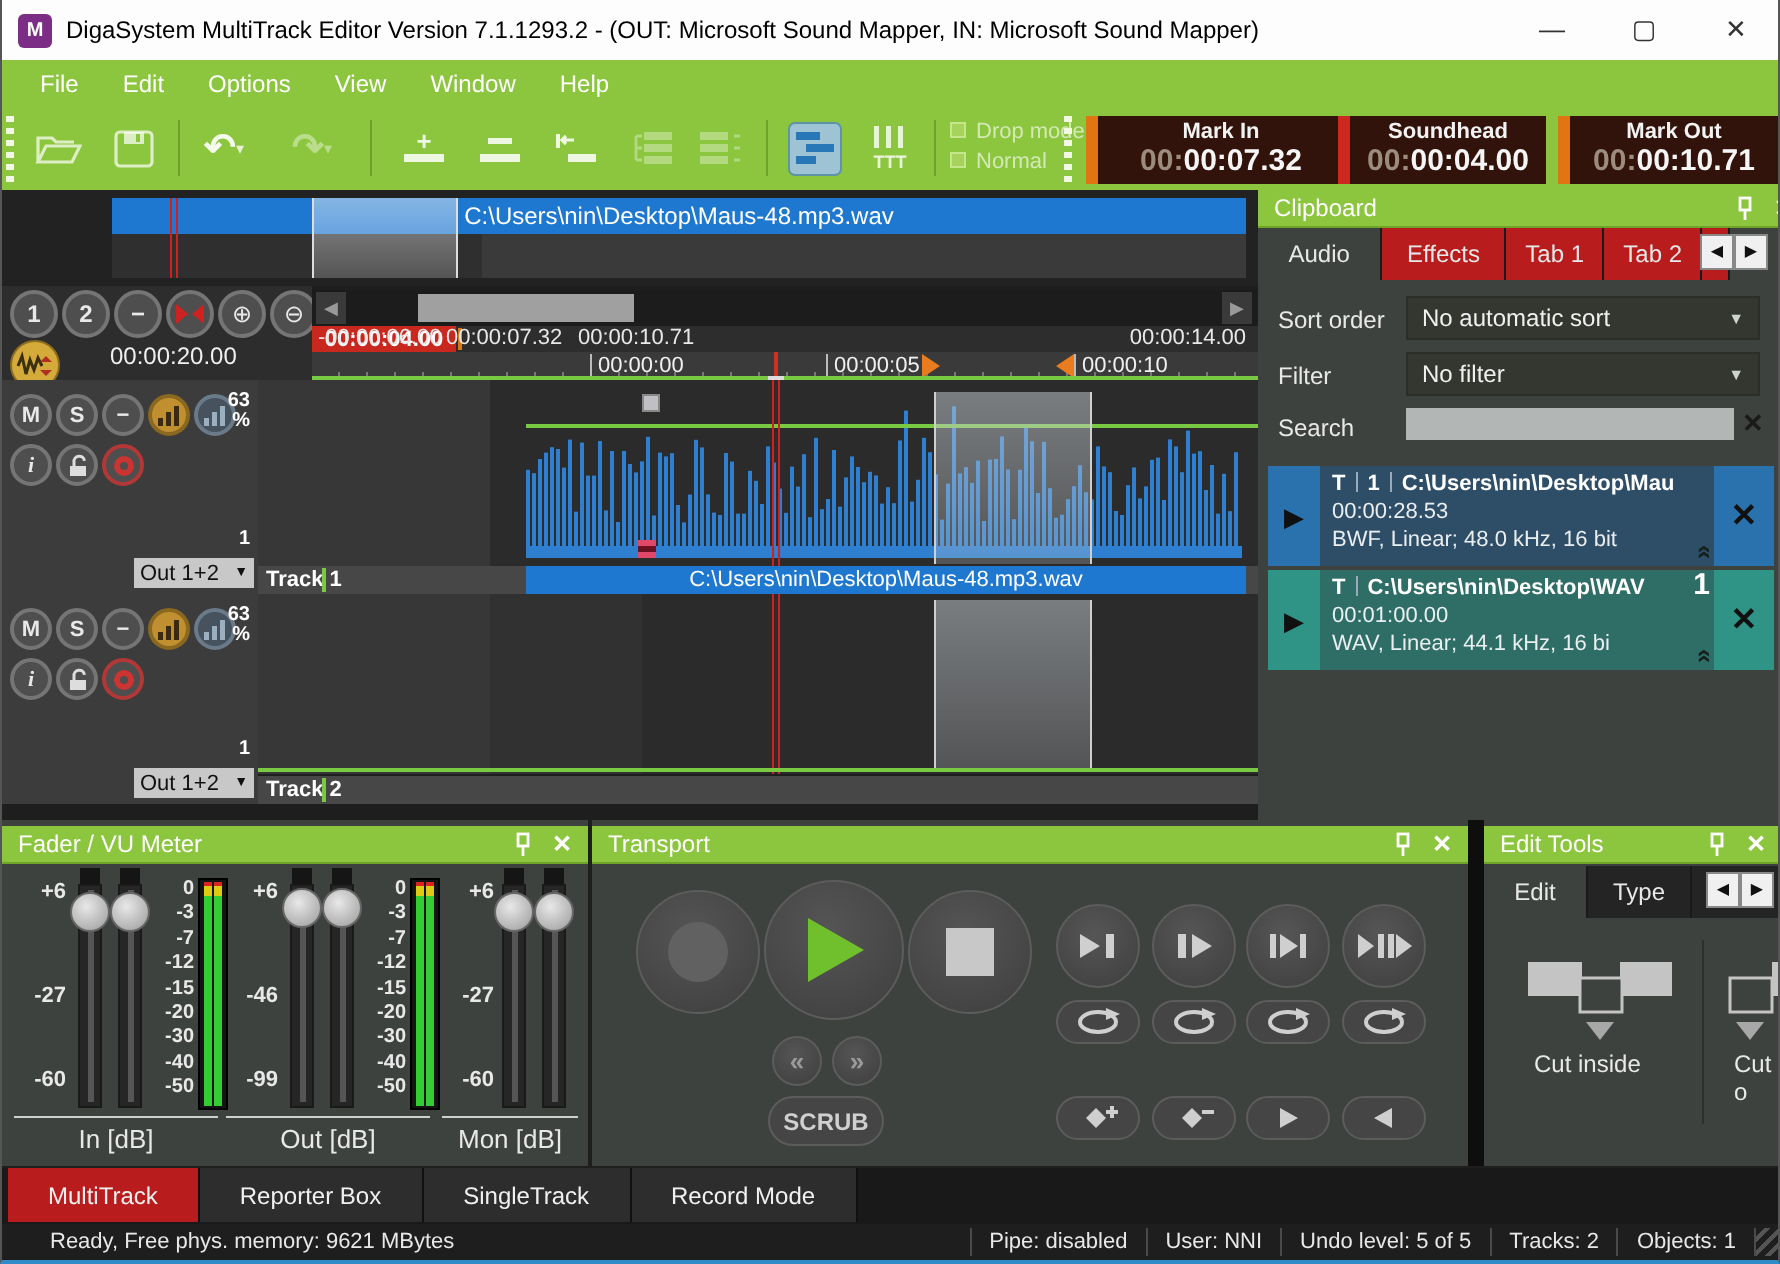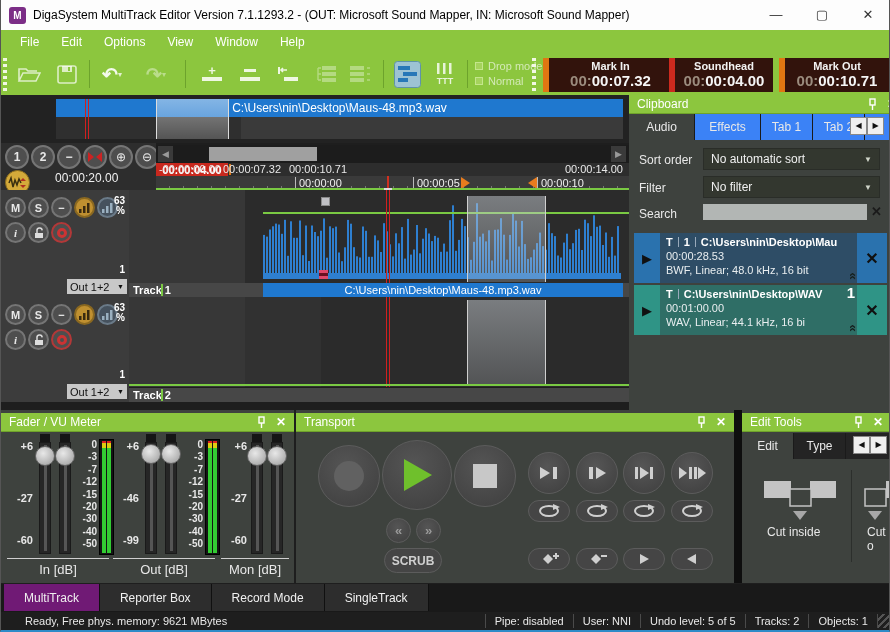--- a/index.html
+++ b/index.html
@@ -67,21 +67,21 @@
   .bluelabel { position:absolute; left:134px; top:0; width:360px; height:14px; background:#1f78cf; color:#fff;
                font-size:11px; text-align:center; line-height:14px; white-space:nowrap; overflow:hidden; }
   .greenline { position:absolute; height:2px; background:#7ac943; }
   .selection { position:absolute; width:79px; background:linear-gradient(to bottom,rgba(200,206,212,.5),rgba(200,206,212,.25));
                border-left:1px solid #cfcfcf; border-right:1px solid #cfcfcf; }
   
   .panel-title { height:19px; background:#8cc63e; border-bottom:1px solid #6fa32a; color:#fff; font-size:12px;
                  display:flex; align-items:center; padding:0 8px; }
   .pt-icons { margin-left:auto; display:flex; gap:10px; align-items:center; color:#fff; }
   .closex { font-size:12px; font-weight:bold; color:#fff; }
-  .cliptabs { left:628px; top:114px; width:262px; height:26px; background:#3b82f6; display:flex; }
+  .cliptabs { left:628px; top:114px; width:236px; height:26px; background:#b91c1c; display:flex; }
   .ctab { height:26px; border-right:1px solid #1a1a1a; color:#e8e8e8; font-size:12px; display:flex; align-items:center; justify-content:center; }
   .ctab.active { background:#3e423e; }
   .scrollbtns { display:flex; }
   .scrollbtn { width:17px; height:18px; background:#f0f0f0; border:1px solid #888; color:#111; font-size:8px; text-align:center; line-height:16px; }
   .cliprow-label { position:absolute; left:638px; font-size:12px; color:#e8e8e8; }
   .dropdown { position:absolute; left:702px; width:177px; height:22px; background:#33372f; border:1px solid #2a2d28;
               color:#f0f0f0; font-size:12px; display:flex; align-items:center; padding:0 7px; }
   .dd-caret { margin-left:auto; font-size:8px; color:#cfd4c9; }
   .searchbox { position:absolute; left:702px; width:164px; height:16px; background:#b2b6b4; }
   .entry { position:absolute; left:633px; width:253px; display:flex; }
@@ -112,21 +112,21 @@
   .pill { position:absolute; width:42px; height:22px; border-radius:11px; background:#454545; border:1px solid #5c5c5c;
           display:flex; align-items:center; justify-content:center; color:#cfcfcf; }
   .skipbtn { position:absolute; width:42px; height:42px; border-radius:50%; background:radial-gradient(circle at 45% 35%,#565656,#3e3e3e);
              border:1px solid #5c5c5c; display:flex; align-items:center; justify-content:center; }
   
   .etab { height:26px; color:#e8e8e8; font-size:12px; display:flex; align-items:center; justify-content:center; border-right:1px solid #1a1a1a; }
   .etool-label { position:absolute; font-size:12px; color:#e8e8e8; }
   
   .tabbar { left:0; top:584px; width:890px; height:28px; background:#191919; display:flex; padding-left:3px; }
   .btab { height:27px; padding:0 20px; display:flex; align-items:center; color:#f0f0f0; font-size:12px; background:#2d2d2d; border-right:1px solid #101010; }
-  .btab.active { background:#701a75; }
+  .btab.active { background:#b91c1c; }
   .statusbar { left:0; top:612px; width:890px; height:18px; background:#1e1e1e; color:#e8e8e8; font-size:11px; display:flex; align-items:center; }
   .seg { border-left:1px solid #4a4a4a; padding:0 9px; height:14px; line-height:14px; }
 </style>
 </head>
 <body>
 
 <div id="app">
 
   <div class="abs titlebar">
     <div class="abs appicon">M</div>
@@ -811,22 +811,22 @@
       <rect x="2" y="11" width="21" height="17" fill="#3e423e" stroke="#c4c4c4" stroke-width="1.5"></rect>
       <rect x="23" y="3" width="17" height="17" fill="#c4c4c4"></rect>
       <polygon points="5,33 19,33 12,42" fill="#a8a8a8"></polygon>
     </svg>
   </div>
   <div class="etool-label" style="left:866px;top:525px">Cut o</div>
 
   <div class="abs tabbar">
     <div class="btab active">MultiTrack</div>
     <div class="btab">Reporter Box</div>
+    <div class="btab">SingleTrack</div>
     <div class="btab">Record Mode</div>
-    <div class="btab">SingleTrack</div>
   </div>
 
   <div class="abs statusbar">
     <div style="padding-left:24px">Ready, Free phys. memory: 9621 MBytes</div>
     <div style="margin-left:auto;display:flex">
       <div class="seg">Pipe: disabled</div>
       <div class="seg">User: NNI</div>
       <div class="seg">Undo level: 5 of 5</div>
       <div class="seg">Tracks: 2</div>
       <div class="seg">Objects: 1</div>

